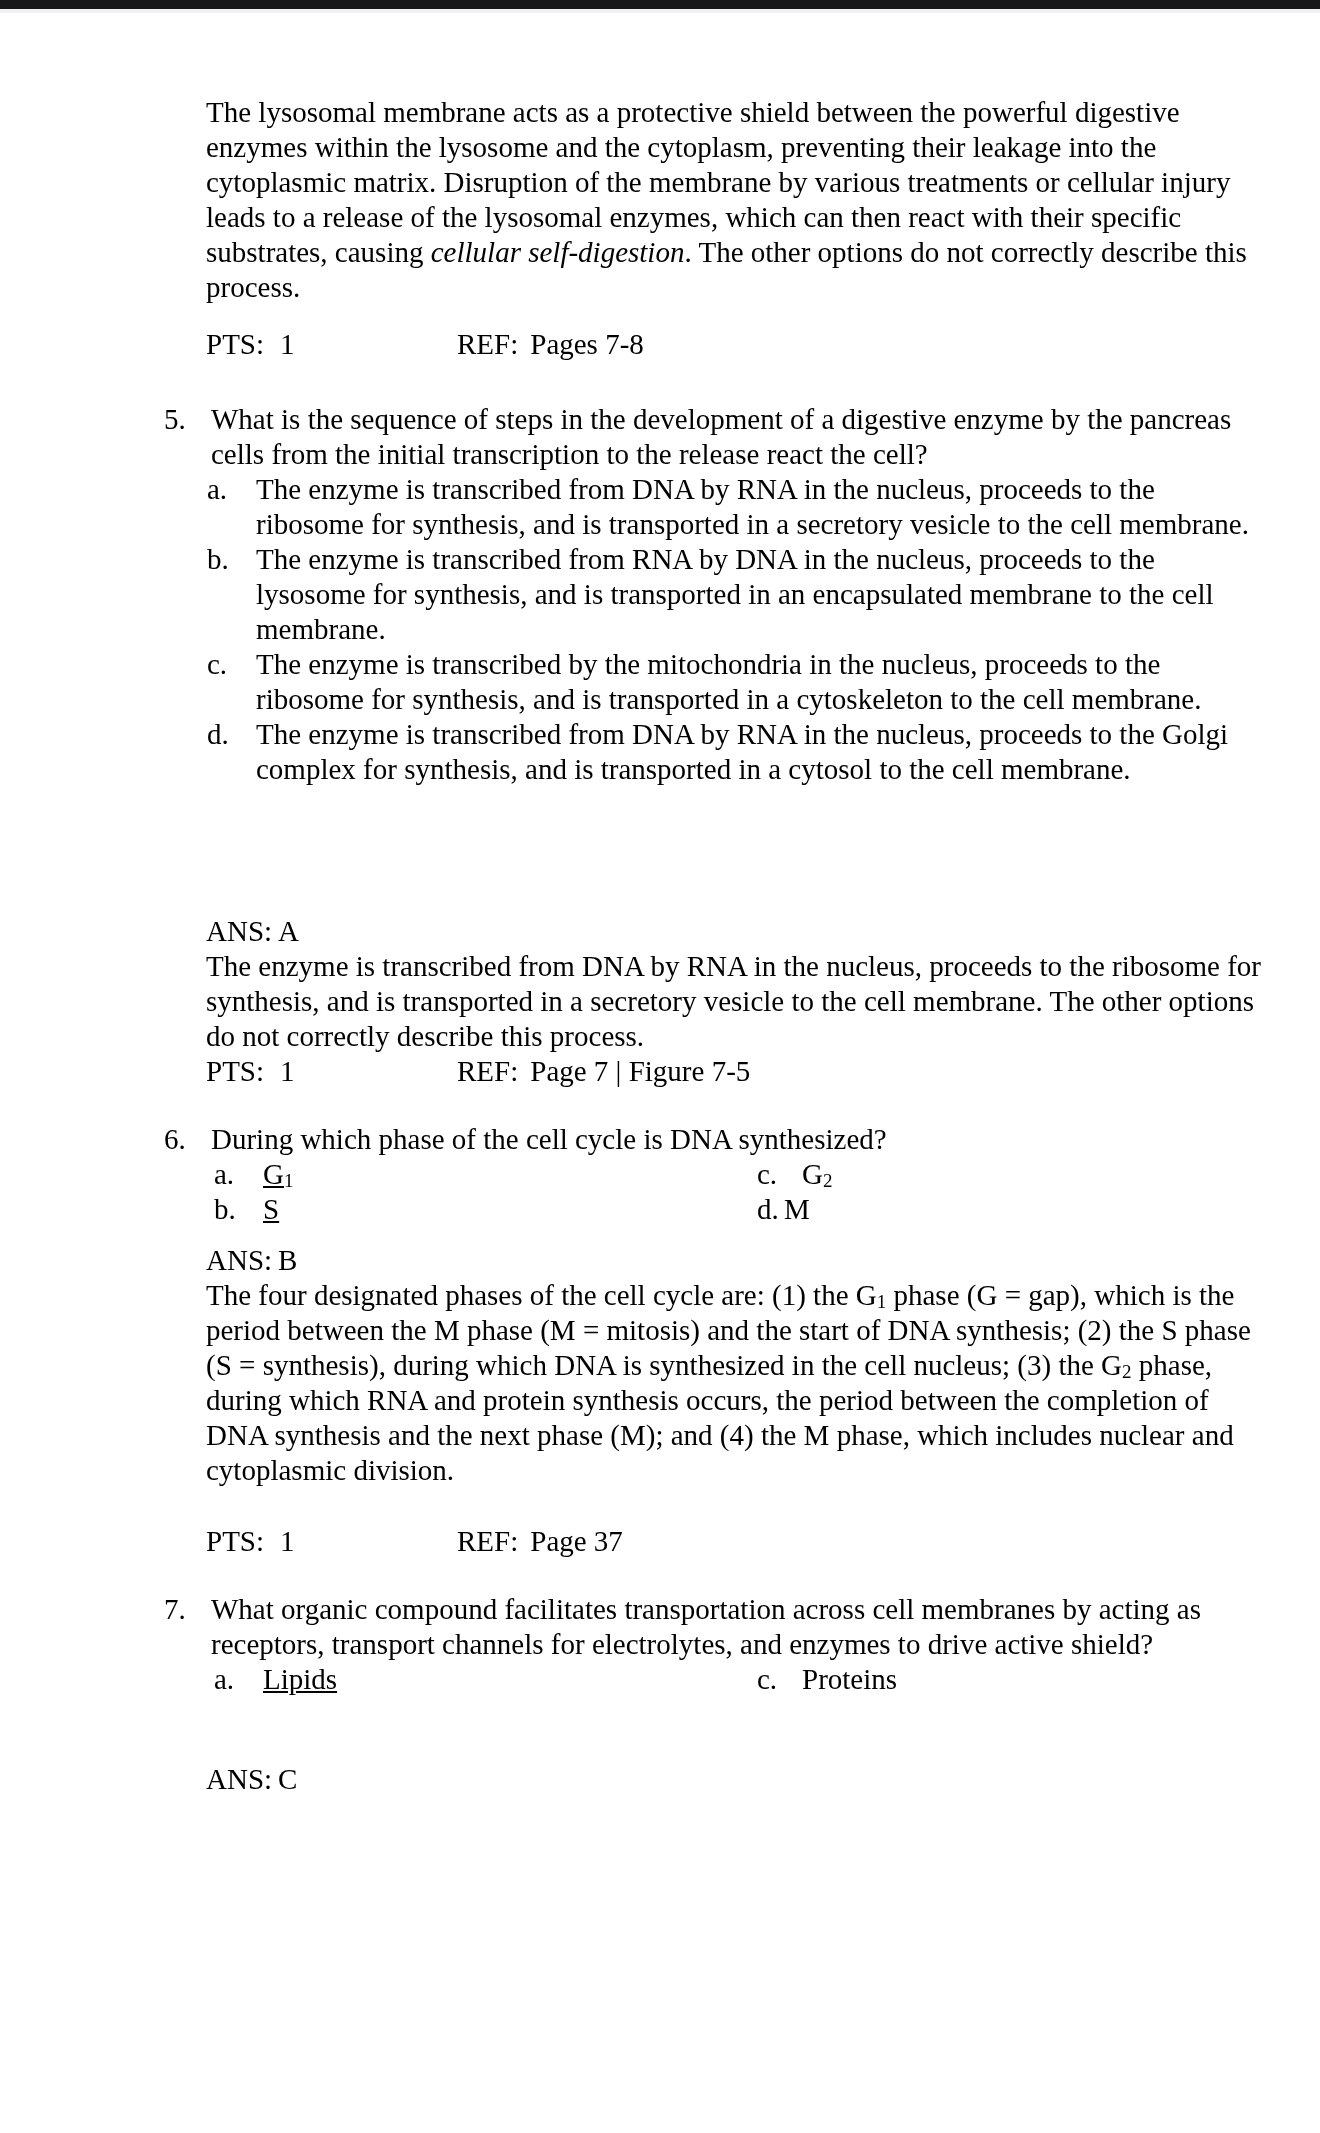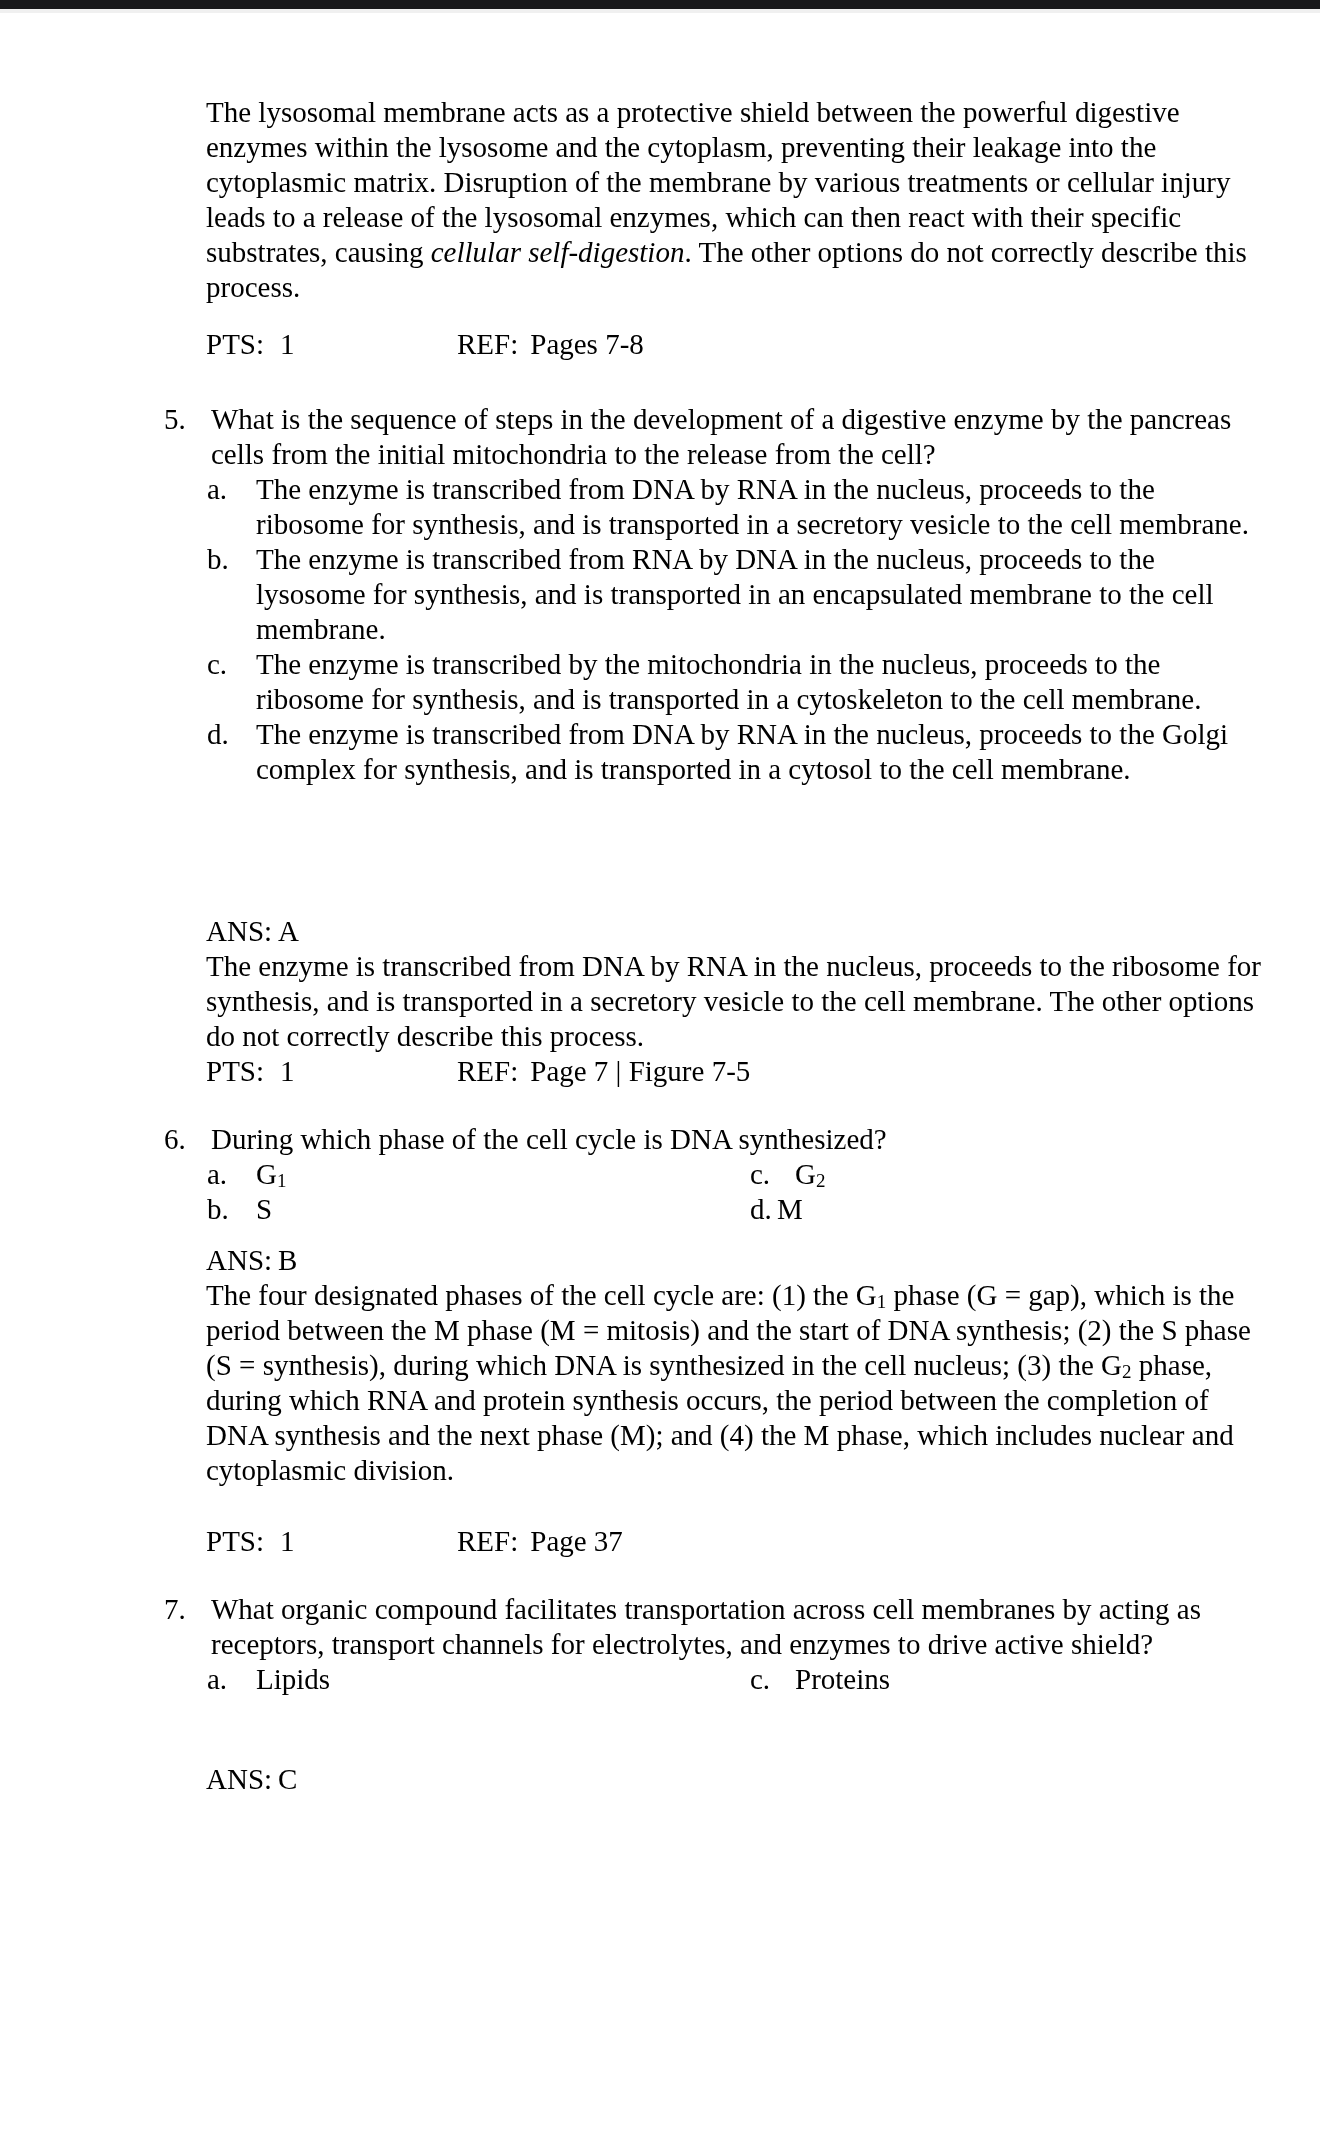--- a/index.html
+++ b/index.html
@@ -28,21 +28,21 @@
   .ref-value{margin-left:12px;}
   
   .qnum{left:164px;width:44px;}
   .qtext{left:211px;width:1046px;}
   
   .optlist{left:207px;width:1046px;}
   .opt{display:flex;}
   .opt .letter{flex:0 0 49px;}
   .opt .otext{width:996px;}
   
-  .optrows{left:207px;width:1046px;}
+  .optrows{left:214px;width:1046px;text-decoration:underline;}
   .optrow2{position:relative;height:35px;}
   .optrow2 .letter{display:inline-block;width:49px;}
   .rcol{position:absolute;left:543px;top:0;white-space:nowrap;}
   .rcol .rletter{display:inline-block;}
   .rletter-c{width:45px;}
   .rletter-d{width:27px;}
 </style>
 </head>
 <body>
 
@@ -51,21 +51,21 @@
 
 <div class="doc">
 
   <div class="abs expl-top" style="top:95px"><span>The lysosomal membrane acts as a protective shield between the powerful digestive enzymes within the lysosome and the cytoplasm, preventing their leakage into the cytoplasmic matrix. Disruption of the membrane by various treatments or cellular injury leads to a release of the lysosomal enzymes, which can then react with their specific substrates, causing </span><span class="italic">cellular self-digestion</span><span>. The other options do not correctly describe this process.</span></div>
 
   <div class="abs ptsline" style="top:327px">
     <span class="pts-label">PTS:</span><span class="pts-value">1</span><span>REF:</span><span class="ref-value">Pages 7-8</span>
   </div>
 
   <div class="abs qnum" style="top:402px">5.</div>
-  <div class="abs qtext" style="top:402px">What is the sequence of steps in the development of a digestive enzyme by the pancreas cells from the initial mitochondria to the release from the cell?</div>
+  <div class="abs qtext" style="top:402px">What is the sequence of steps in the development of a digestive enzyme by the pancreas cells from the initial transcription to the release react the cell?</div>
 
   <div class="abs optlist" style="top:472px">
     <div class="opt">
       <span class="letter">a.</span>
       <span class="otext">The enzyme is transcribed from DNA by RNA in the nucleus, proceeds to the ribosome for synthesis, and is transported in a secretory vesicle to the cell membrane.</span>
     </div>
     <div class="opt">
       <span class="letter">b.</span>
       <span class="otext">The enzyme is transcribed from RNA by DNA in the nucleus, proceeds to the lysosome for synthesis, and is transported in an encapsulated membrane to the cell membrane.</span>
     </div>

